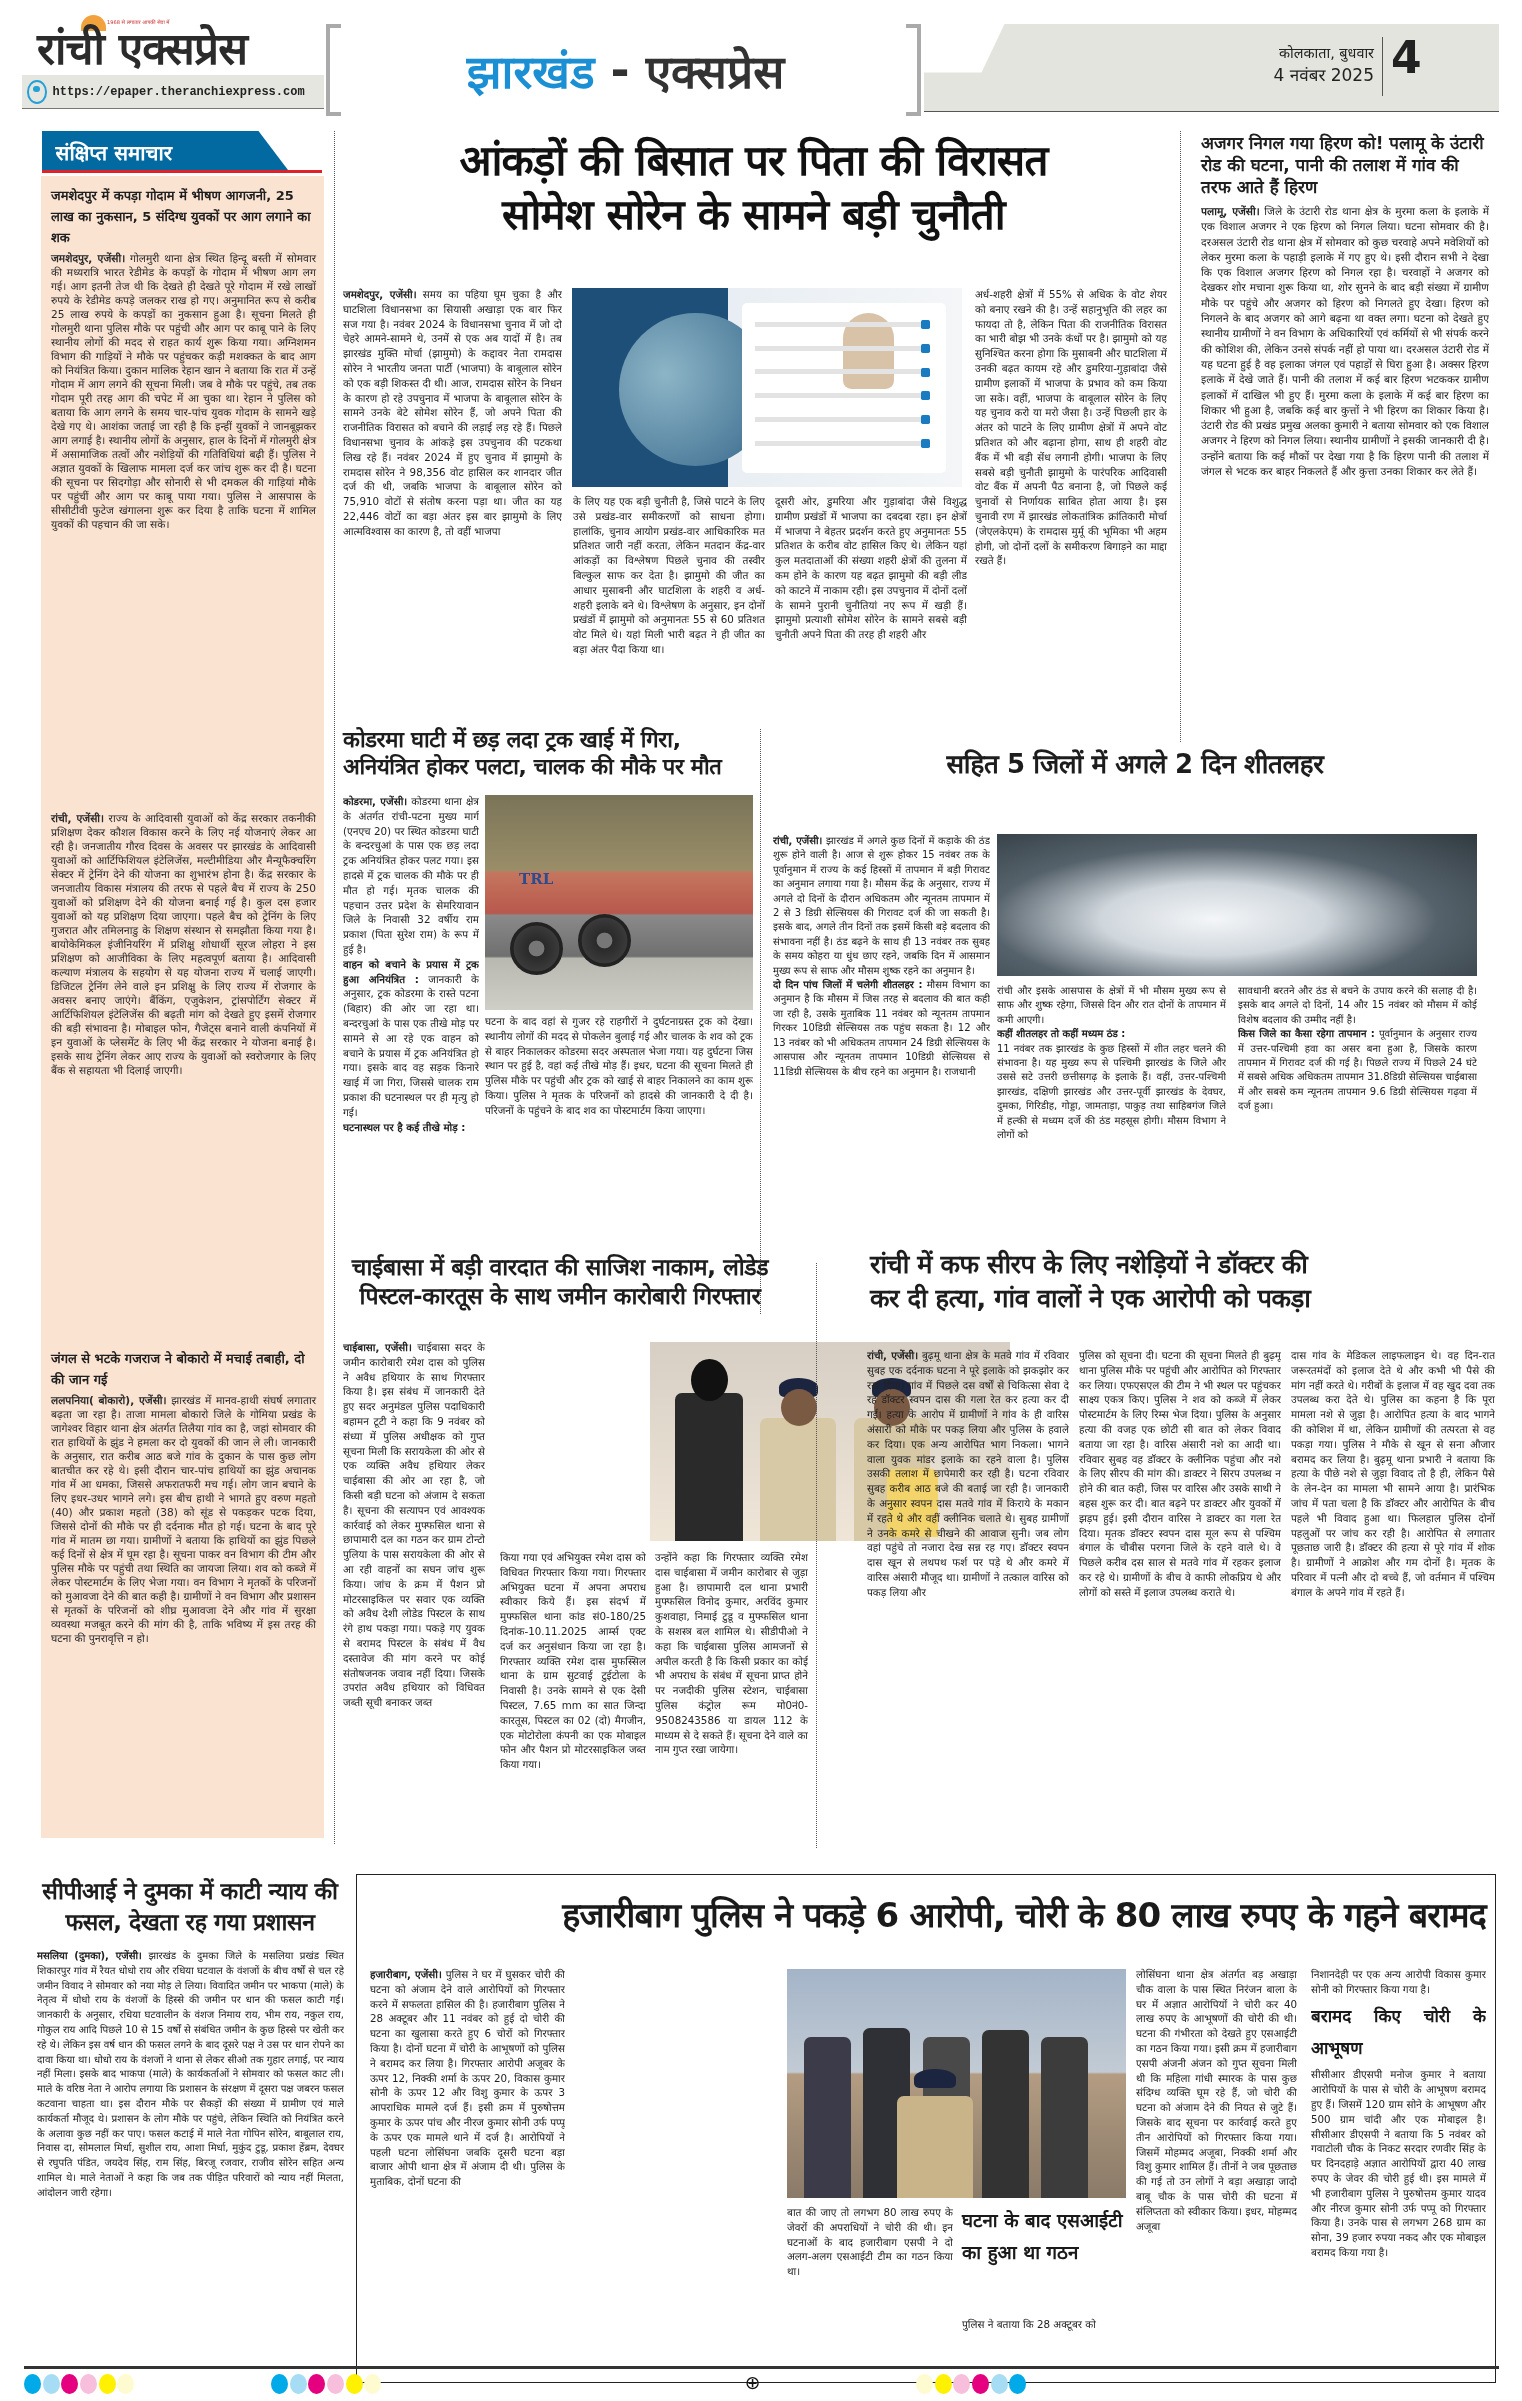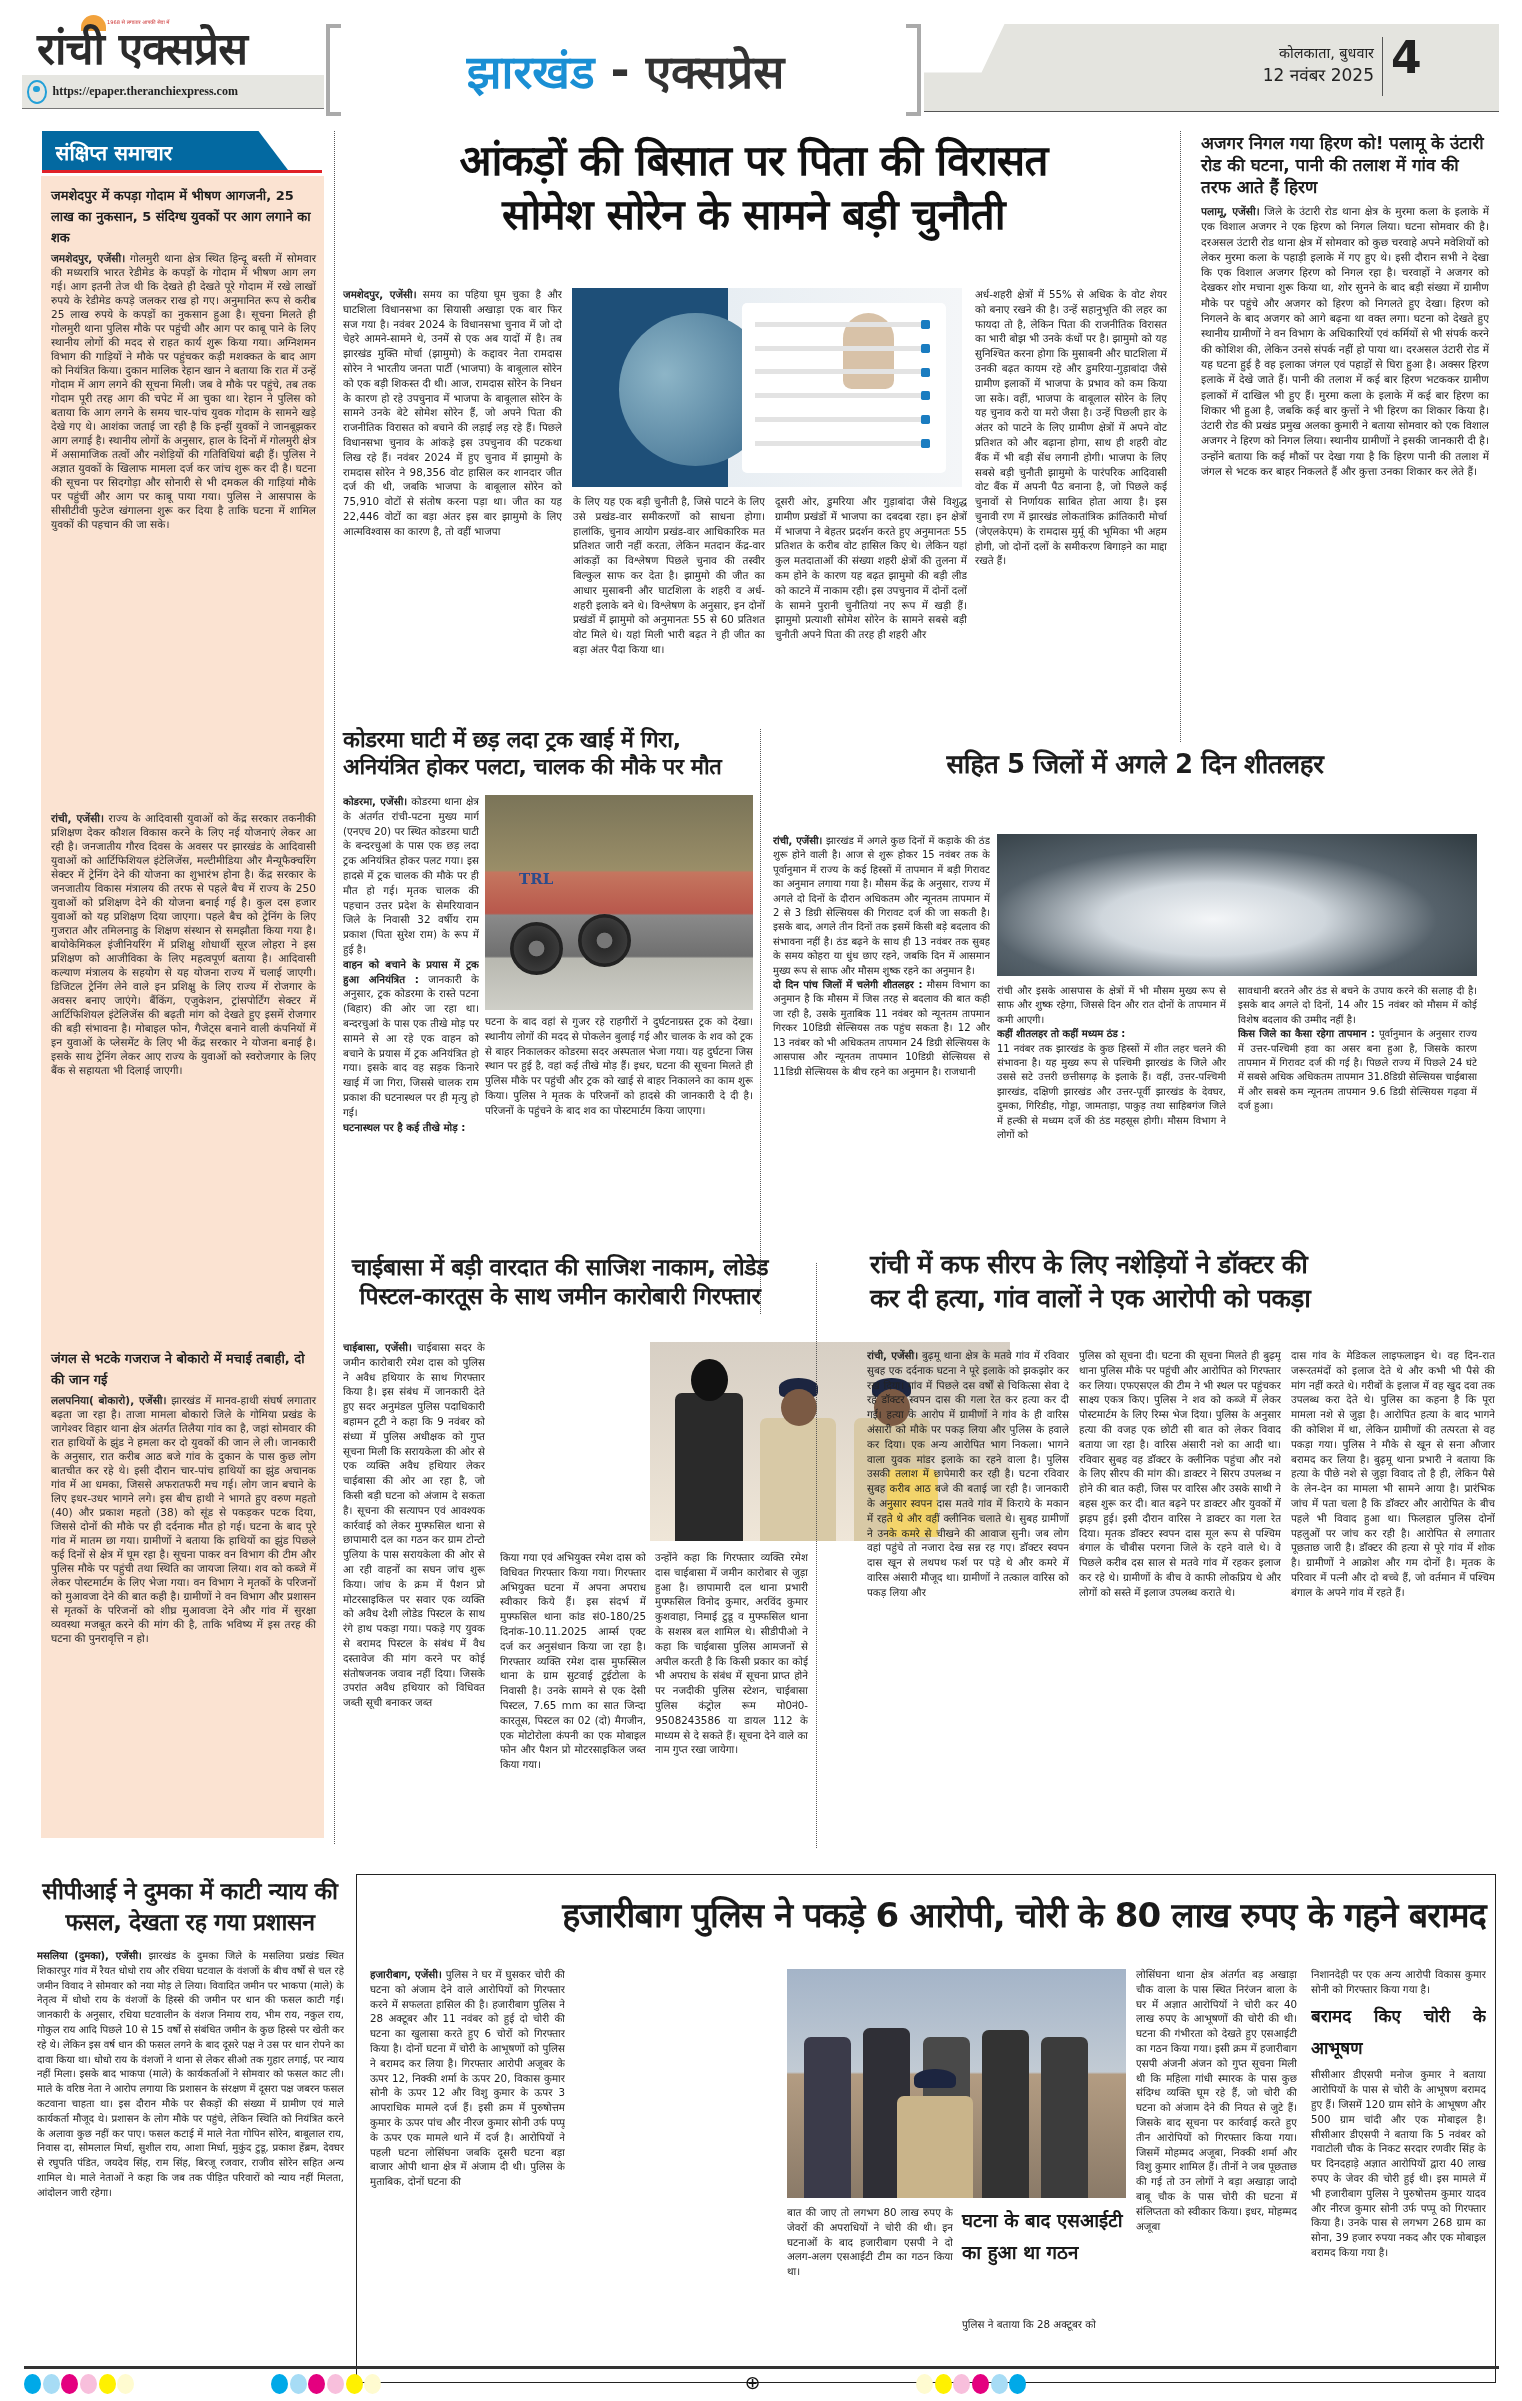--- a/index.html
+++ b/index.html
@@ -5,21 +5,21 @@
 *{box-sizing:border-box;margin:0;padding:0}
 html,body{width:1523px;height:2401px;background:#fff;overflow:hidden}
 body{font-family:"DejaVu Sans","Liberation Sans",sans-serif;color:#1a1a1a;position:relative}
 .abs{position:absolute}
 .masthead-logo{left:37px;top:22px;width:288px;height:53px;font-family:"DejaVu Serif",serif;font-weight:bold;font-size:44px;color:#2b2b2b;line-height:53px;letter-spacing:-0.8px}
 .masthead-sun{left:81px;top:15.3px;width:25.4px;height:15.3px;border-radius:25.4px 25.4px 0 0;background:#f2a23c}
 .masthead-tag{left:107px;top:18.7px;font-size:5.1px;color:#c33}
 .url-bar{left:22px;top:75px;width:302px;height:34px;background:#e6e6e1;border-bottom:1.7px solid #777;display:flex;align-items:center;padding-left:5.1px}
 .url-bar .hand{width:20.4px;height:24px;border-radius:50%;border:2.5px solid #22a0d8;margin-right:5.1px;position:relative}
 .url-bar .hand::after{content:"";position:absolute;left:4.2px;top:4.2px;width:6.8px;height:6.8px;border-radius:50%;background:#22a0d8}
-.url-text{font-family:Liberation Serif, serif;font-weight:bold;font-size:12px;color:#222}
+.url-text{font-family:Liberation Mono, monospace;font-weight:bold;font-size:12px;color:#222}
 .section-bracket-l{left:326px;top:24px;width:15.3px;height:92px;border:4.2px solid #aaa;border-right:none}
 .section-bracket-r{left:906px;top:24px;width:15.3px;height:92px;border:4.2px solid #aaa;border-left:none}
 .section-title{left:348px;top:24px;width:555px;height:92px;display:flex;align-items:center;justify-content:center;font-family:"DejaVu Sans",sans-serif;font-weight:bold;font-size:46px}
 .section-title .blue{color:#1a8fd4}
 .section-title .dark{color:#333}
 .date-box{left:924px;top:24px;width:575px;height:88px;background:#e4e4df;clip-path:polygon(14% 0,100% 0,100% 100%,0 100%,0 55%,10% 55%);border-bottom:1.7px solid #555}
 .date-text{left:1213px;top:42px;width:161px;text-align:right;font-size:14.4px;line-height:22px;color:#222}
 .date-sep{left:1382px;top:37px;width:0.8px;height:59px;background:#555}
 .page-num{left:1391px;top:32px;font-size:44px;font-weight:bold;color:#222}
 
@@ -76,21 +76,21 @@
 <div class="abs section-bracket-l"></div>
 <div class="abs section-title">
   <span class="blue">झारखंड</span>
   <span class="dark" style="white-space:pre"> - </span>
   <span class="dark">एक्सप्रेस</span>
 </div>
 <div class="abs section-bracket-r"></div>
 <div class="abs date-box"></div>
 <div class="abs date-text">
   <div>कोलकाता, बुधवार</div>
-  <div style="font-size:17px">12 नवंबर 2025</div>
+  <div style="font-size:17px">4 नवंबर 2025</div>
 </div>
 <div class="abs date-sep"></div>
 <div class="abs page-num">4</div>
 
 <div class="abs brief-head">संक्षिप्त समाचार</div>
 <div class="abs brief-line"></div>
 <div class="abs brief-box"></div>
 
 <div class="brief-item" style="top:185px">
   <h3>जमशेदपुर में कपड़ा गोदाम में भीषण आगजनी, 25 लाख का नुकसान, 5 संदिग्ध युवकों पर आग लगाने का शक</h3>

